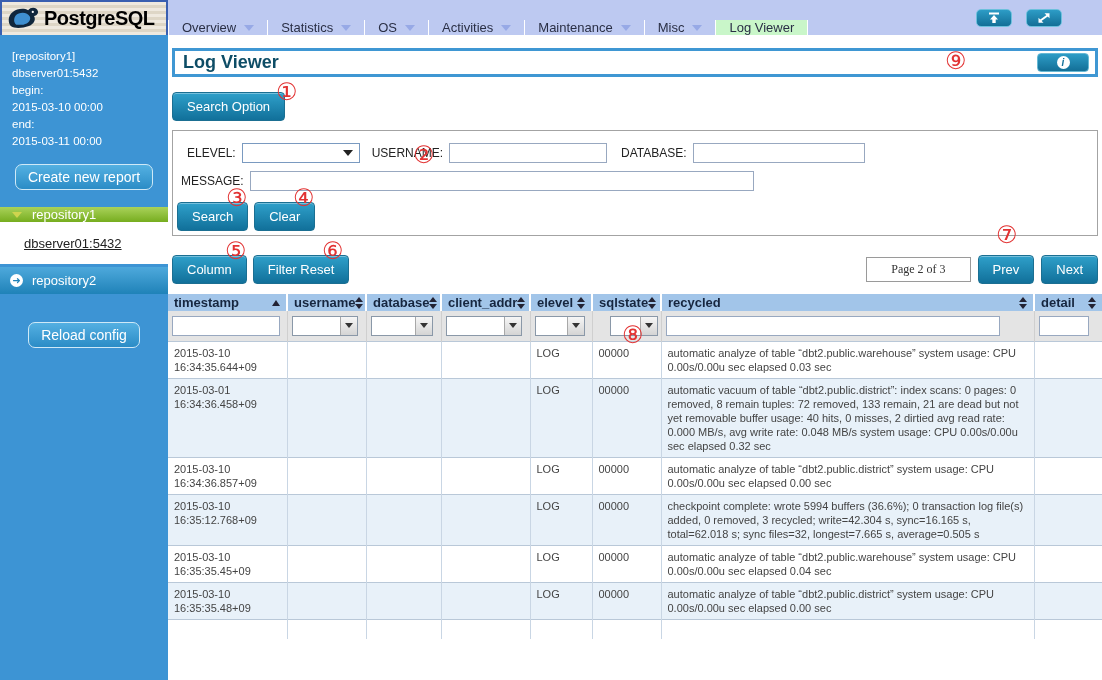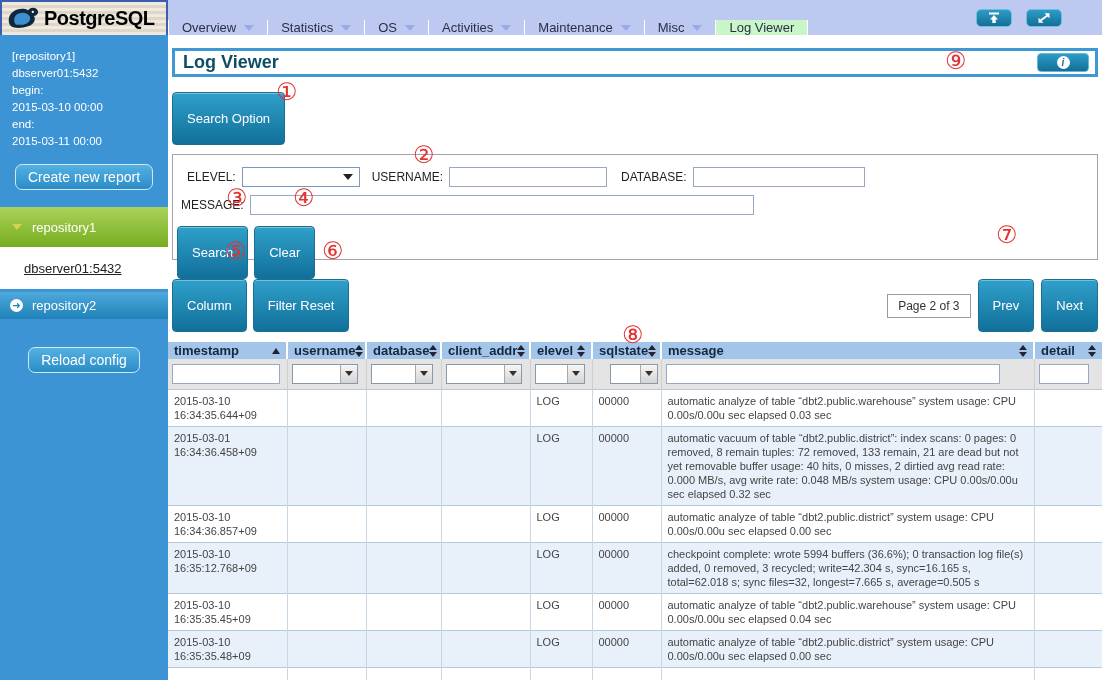--- a/index.html
+++ b/index.html
@@ -27,21 +27,21 @@
     justify-content:center; cursor:pointer; }
 
   
   .sidebar { position:absolute; top:35px; left:0; width:168px; height:645px;
     background:#3d94d4; color:#fff; }
   .sb-info { padding:13px 0 0 12px; font-size:11.5px; line-height:17px; }
   .sb-btn { display:block; margin:14px auto 0; border:1px solid #cfe9f7; border-radius:7px;
     background:linear-gradient(#54b0e2,#2b8cc6); color:#fff; font-size:14px;
     padding:4px 12px; cursor:pointer; font-family:inherit; }
   .accordion { margin-top:17px; }
-  .acc-h1 { height:40px; background:linear-gradient(#aad25a,#76ad1f); display:flex;
+  .acc-h1 { height:15px; background:linear-gradient(#aad25a,#76ad1f); display:flex;
     align-items:center; gap:10px; padding-left:12px; font-size:13px; }
   .tri-acc { width:0; height:0; border-left:5px solid transparent;
     border-right:5px solid transparent; border-top:6px solid #cfd44e; }
   .acc-body { background:#fff; padding:12px 0 12px 24px; }
   .acc-body a { color:#222; font-size:13px; }
   .acc-h2 { height:27px; margin-top:3px; background:linear-gradient(#4ea9dc,#1f82b8);
     display:flex; align-items:center; gap:9px; padding-left:10px; font-size:13px; }
   .circle-arrow { width:13px; height:13px; border-radius:50%; background:#fff;
     color:#1f82b8; font-size:10px; line-height:13px; text-align:center; font-weight:bold; }
   .reload { margin-top:28px; text-align:center; }
@@ -52,41 +52,41 @@
     display:flex; align-items:center; justify-content:space-between; padding:0 6px 0 8px; }
   .titlebar h1 { font-size:18px; font-weight:bold; color:#0e4d66; }
   .info-btn { width:52px; height:19px; border-radius:4px; border:1px solid #66b8d4;
     background:linear-gradient(#2d9cc6,#136f97); display:flex; align-items:center;
     justify-content:center; cursor:pointer; }
   .info-circle { width:13px; height:13px; border-radius:50%; background:#fff; color:#13719a;
     font-size:10px; font-weight:bold; font-style:italic; line-height:13px; text-align:center; }
 
   .teal-btn { border:1px solid #1b6f92; border-radius:4px; color:#fff; font-size:13px;
     background:linear-gradient(#2fa0ca,#11709a); box-shadow:inset 0 1px 0 rgba(255,255,255,.35);
-    padding:18px 14px; cursor:pointer; font-family:inherit; }
+    padding:6px 14px; cursor:pointer; font-family:inherit; }
   .search-option { margin:15px 0 0 4px; }
 
   .search-panel { position:relative; margin:9px 4px 0 4px; height:106px;
     border:1px solid #a3a3a3; font-size:12px; color:#222; }
   .sp-row1 { display:flex; align-items:center; margin:12px 0 0 14px; }
   .sp-row2 { display:flex; align-items:center; margin:8px 0 0 8px; }
   .sp-label { margin-right:6px; }
   .txt { height:20px; border:1px solid #98a8c0; font-size:12px; padding:0 4px;
     font-family:inherit; background:#fff; }
   .combo { height:20px; background:#fff; border:1px solid #7a9ac0; display:flex;
     align-items:center; cursor:pointer; }
   .combo .flat-tri { margin-left:auto; margin-right:6px; width:0; height:0;
     border-left:5px solid transparent; border-right:5px solid transparent;
     border-top:6px solid #222; }
   .sp-btns { position:absolute; left:4px; top:71px; display:flex; gap:6px; }
 
   .toolbar { margin:19px 4px 0 4px; display:flex; align-items:center; }
   .toolbar .right { margin-left:auto; display:flex; align-items:center; gap:7px; }
   .pagebox { background:#fff; border:1px solid #9a9a9a; font-size:12px; color:#333;
-    padding:4px 10px; }
+    padding:4px 24px;font-family:Liberation Serif, serif; }
 
   
   table.log { border-collapse:collapse; table-layout:fixed; width:934px; margin-top:10px; }
   .log th { background:#a2c5e9; color:#16263f; font-size:13px; font-weight:bold;
     text-align:left; height:17px; padding:0 6px; border-left:2px solid #fff; cursor:pointer; }
   .log th:first-child { border-left:none; }
   .th-inner { display:flex; align-items:center; justify-content:space-between; }
   .sort-asc { width:0; height:0; border-left:4px solid transparent;
     border-right:4px solid transparent; border-bottom:6px solid #223; }
   .sort-both { display:inline-flex; flex-direction:column; gap:2px; }
@@ -301,21 +301,21 @@
             <span class="th-inner">
               <span>sqlstate</span>
               <span class="sort-both">
                 <i class="u"></i>
                 <i class="d"></i>
               </span>
             </span>
           </th>
       <th>
             <span class="th-inner">
-              <span>message</span>
+              <span>recycled</span>
               <span class="sort-both">
                 <i class="u"></i>
                 <i class="d"></i>
               </span>
             </span>
           </th>
       <th>
             <span class="th-inner">
               <span>detail</span>
               <span class="sort-both">

